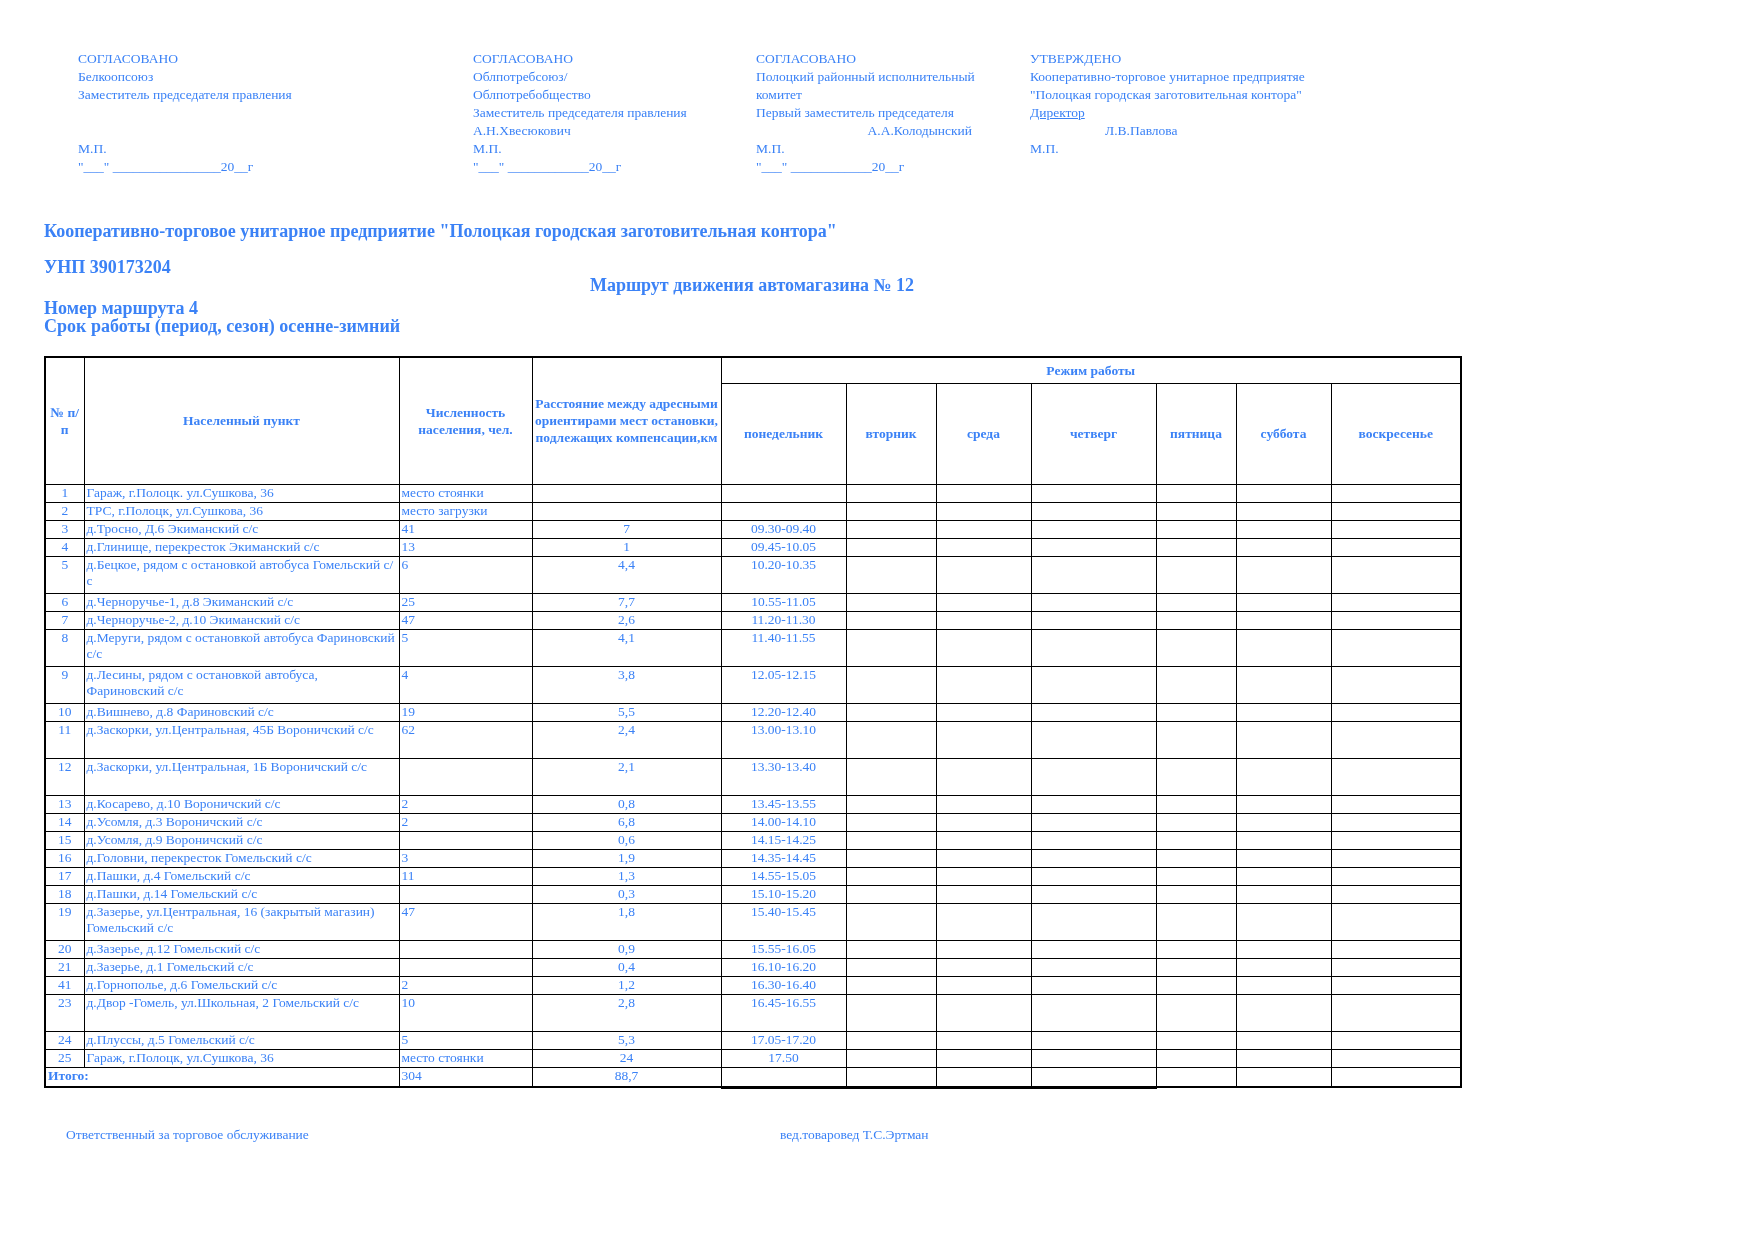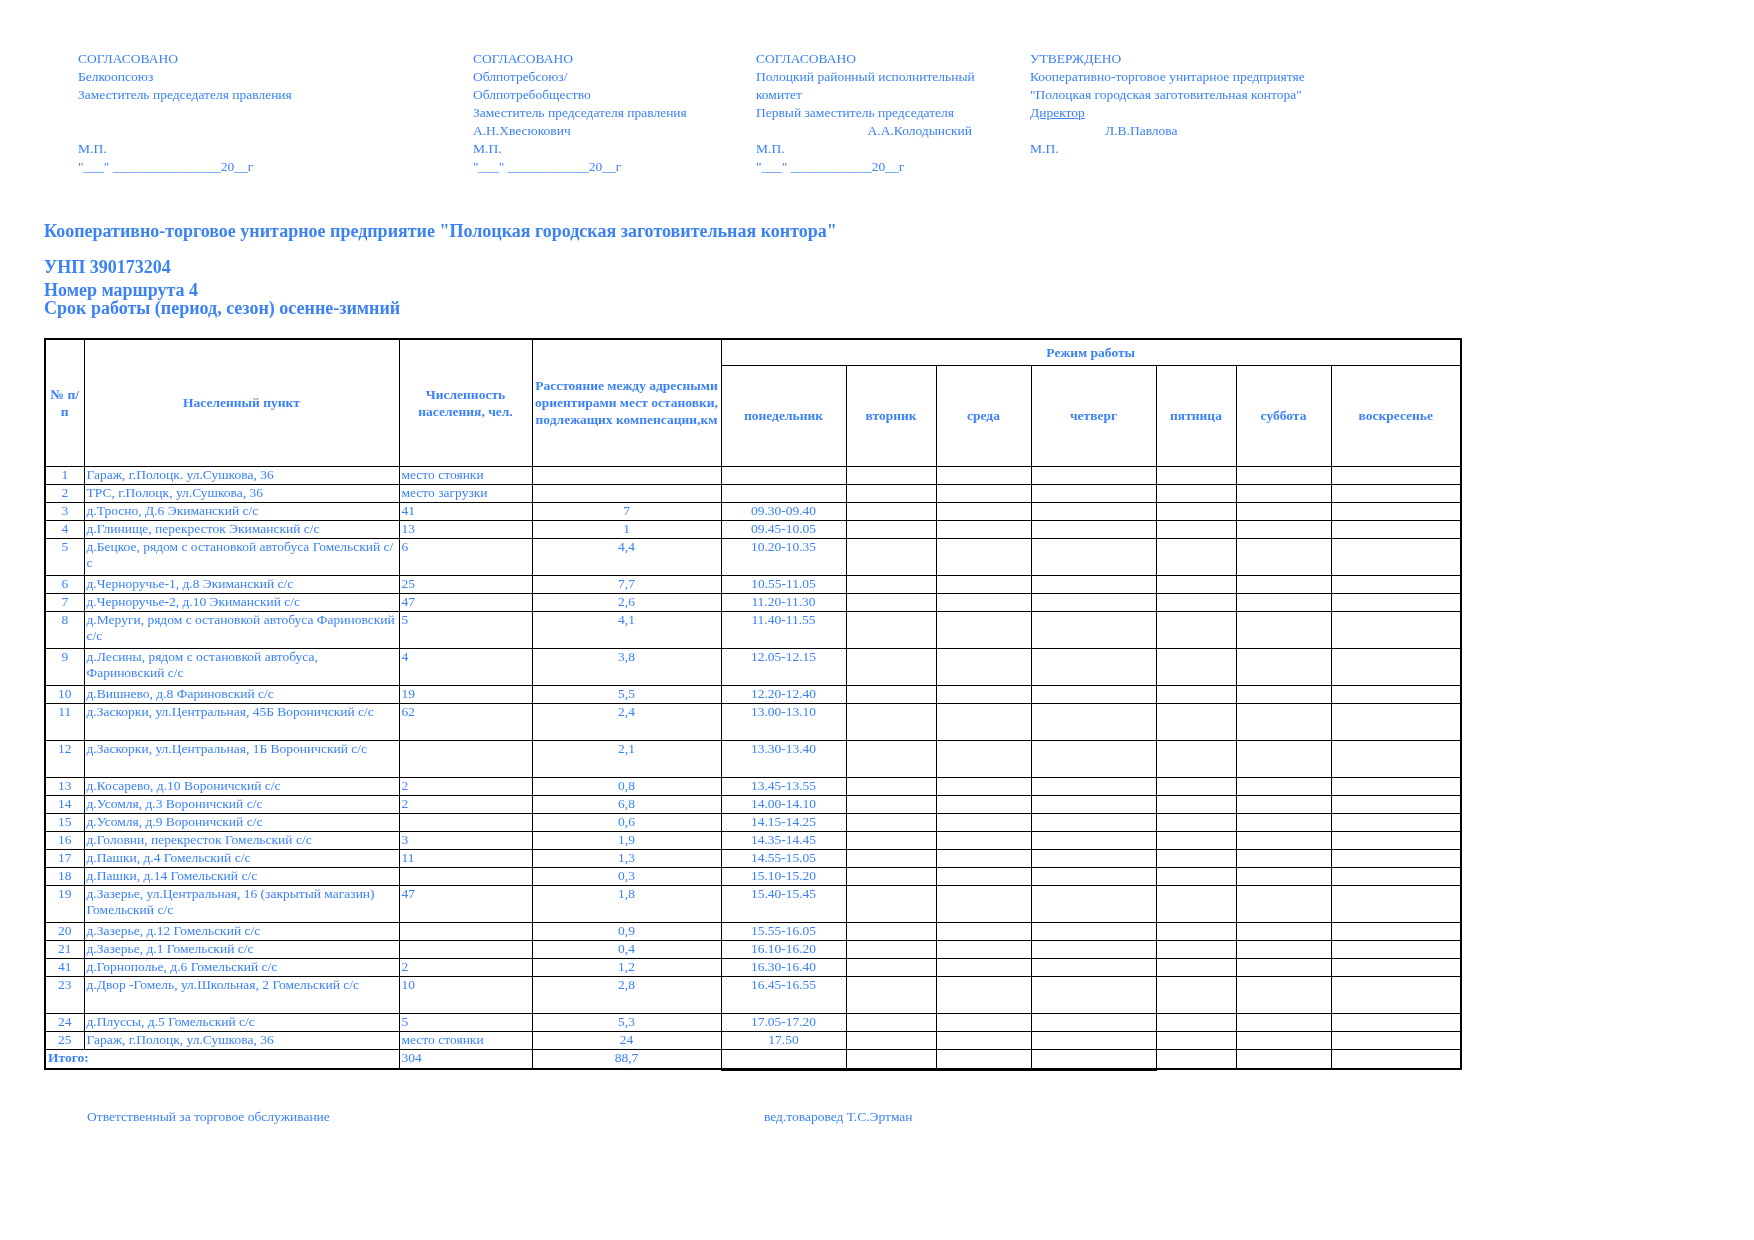--- a/index.html
+++ b/index.html
@@ -55,22 +55,22 @@
   .c-pop.left { text-align:left; }
   .c-dist { text-align:center; }
   .c-time { text-align:center; vertical-align:bottom; }
   .c-day  {}
   td.v-bottom { vertical-align:bottom; }
   tr.total-row td { height:18px; }
   .total-label { font-weight:bold; text-align:left; }
   td.thick { border-bottom:3px solid #000; }
   
   .footer { position:relative; margin-top:38px; font-size:13.5px; height:18px; }
-  .footer .resp { position:absolute; left:87px; }
-  .footer .signoff { position:absolute; left:764px; }
+  .footer .resp { position:absolute; left:66px; }
+  .footer .signoff { position:absolute; left:780px; }
 </style>
 </head>
 <body>
 
 <div class="page">
 
   <div class="approvals">
     <div class="appr-col col-1">
       <div class="ln">СОГЛАСОВАНО</div>
       <div class="ln">Белкоопсоюз</div>
@@ -105,20 +105,21 @@
       <div class="ln l3">Директор</div>
       <div class="ln sig">Л.В.Павлова</div>
       <div class="ln">М.П.</div>
       <div class="ln"></div>
     </div>
   </div>
 
   <div class="titleblock">
     <div class="company">Кооперативно-торговое унитарное предприятие "Полоцкая городская заготовительная контора"</div>
     <div class="unp">УНП 390173204</div>
+    <div class="route-title">Маршрут движения автомагазина № 12</div>
     <div class="route-num">Номер маршрута 4</div>
     <div class="season">Срок работы (период, сезон) осенне-зимний</div>
   </div>
 
   <table class="doc-table">
     <colgroup>
       <col style="width:39px">
         <col style="width:315px">
         <col style="width:133px">
         <col style="width:189px">

